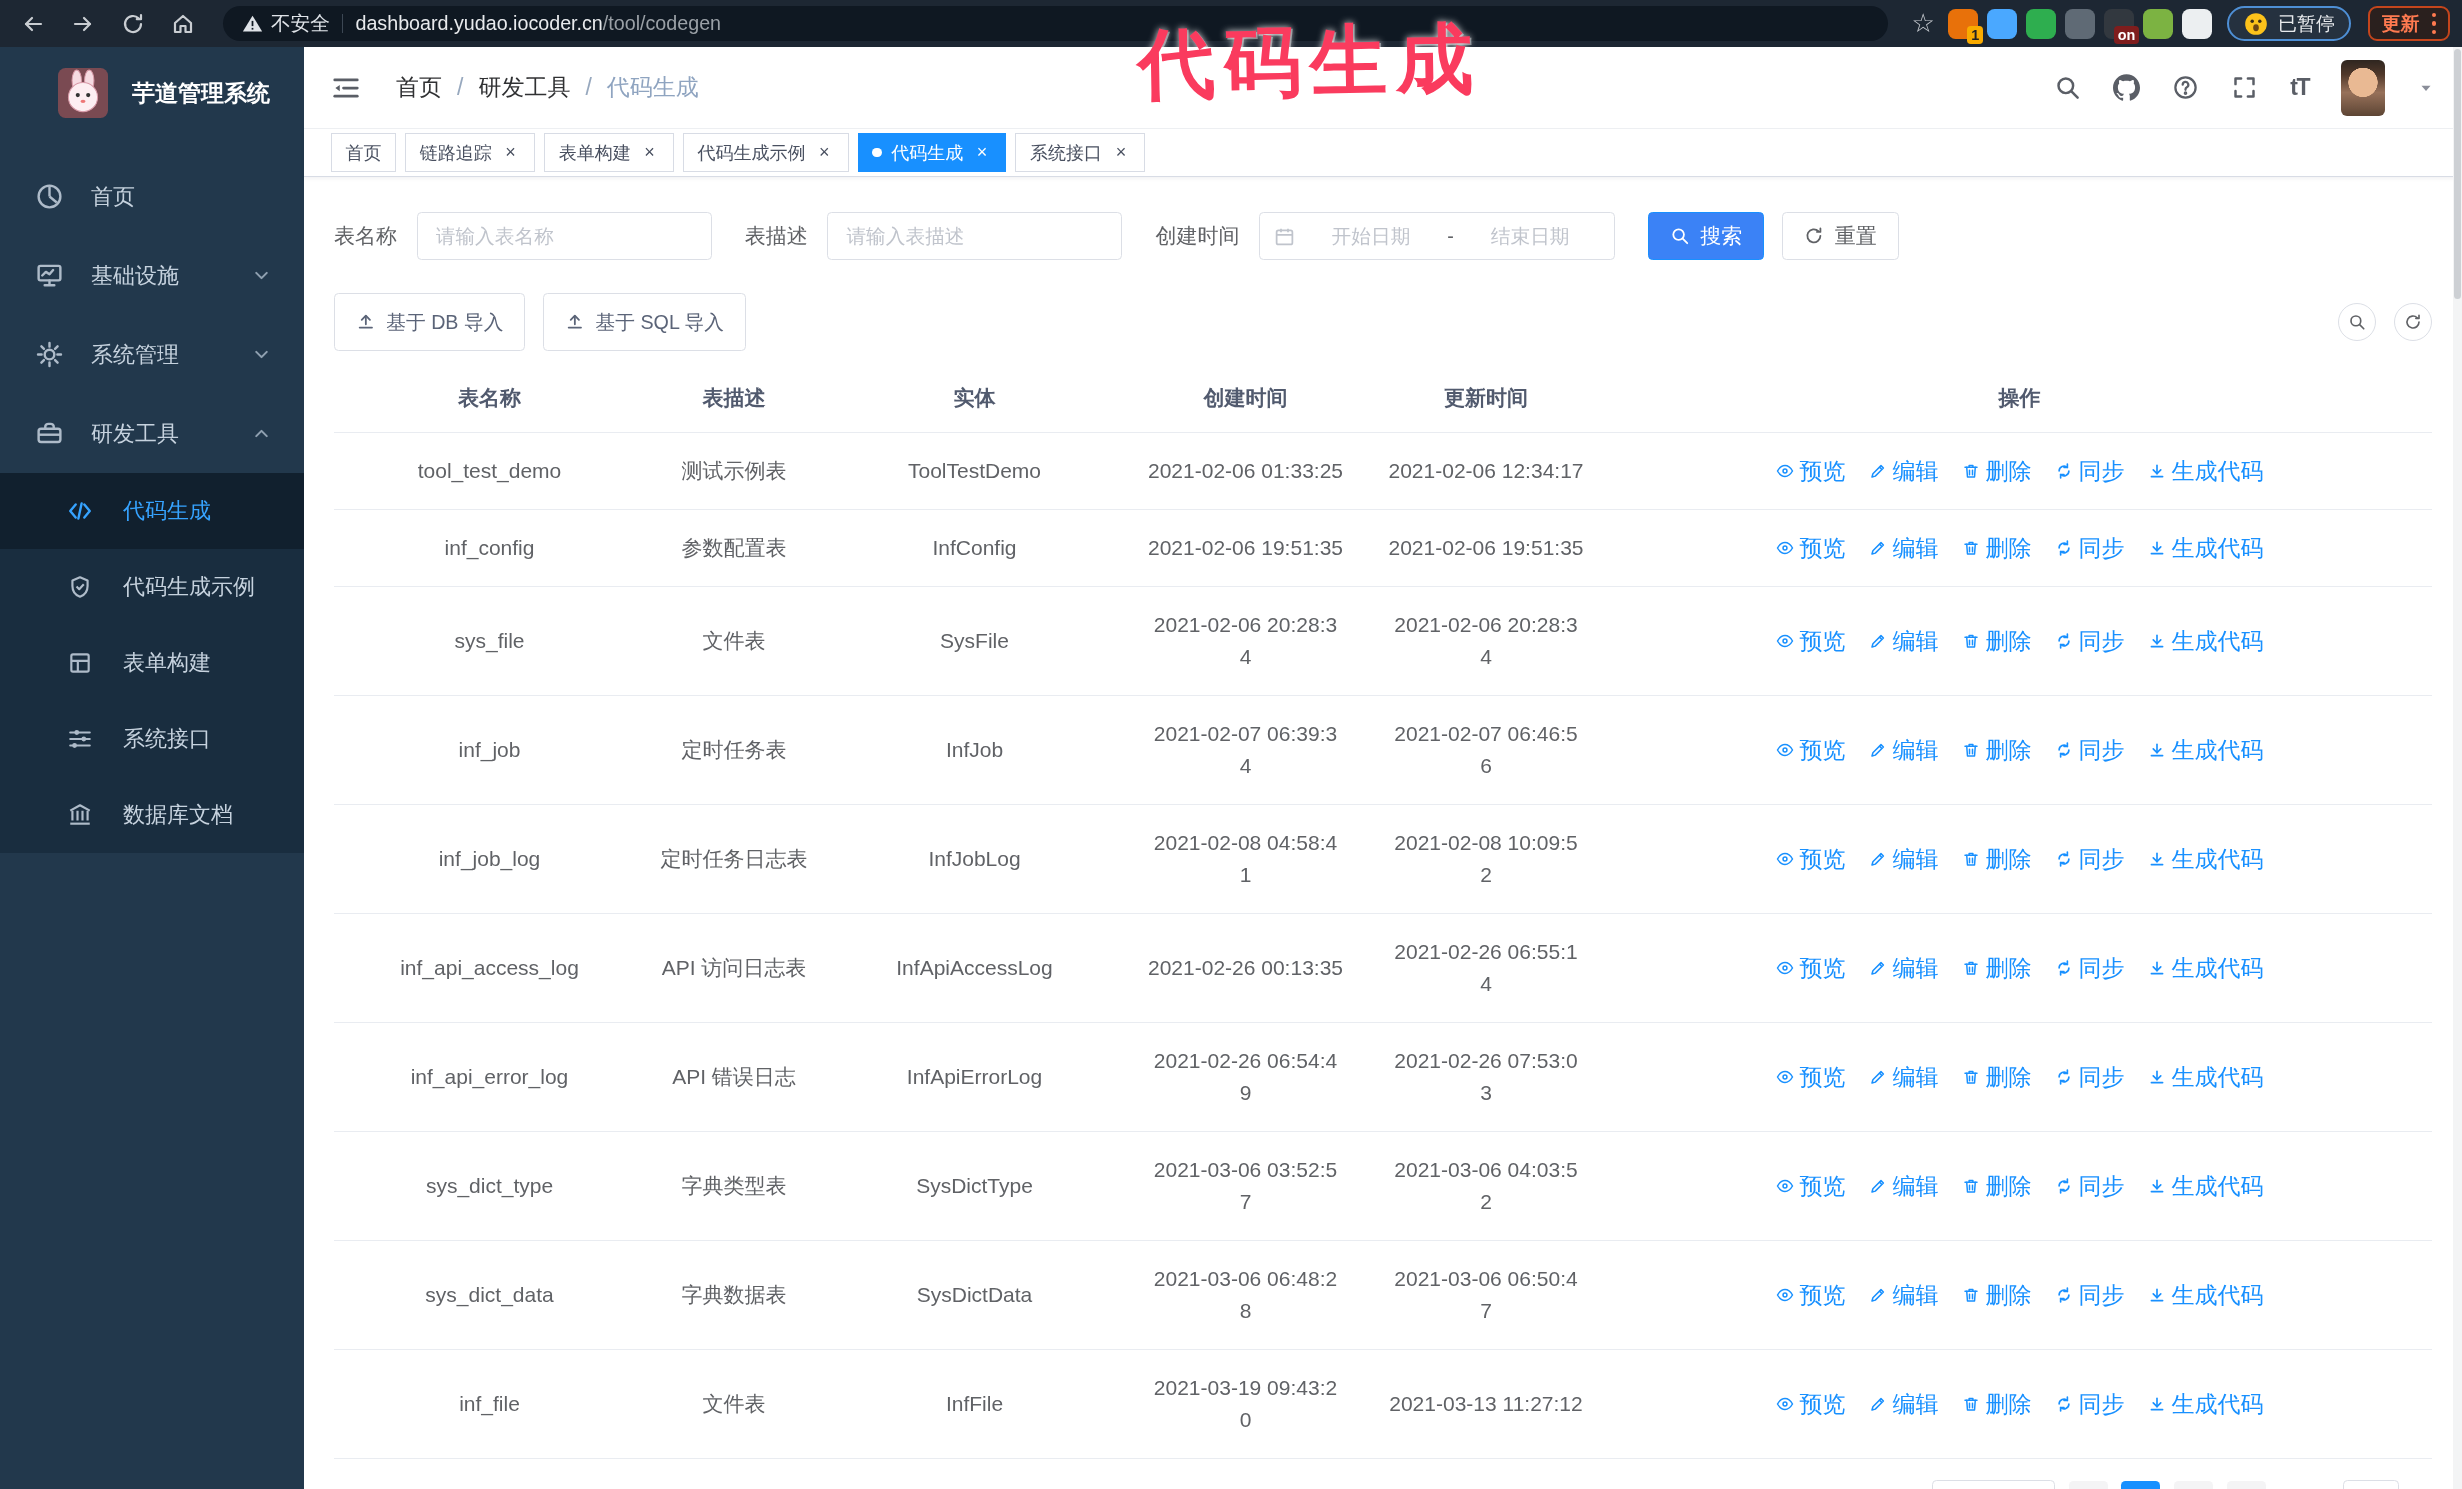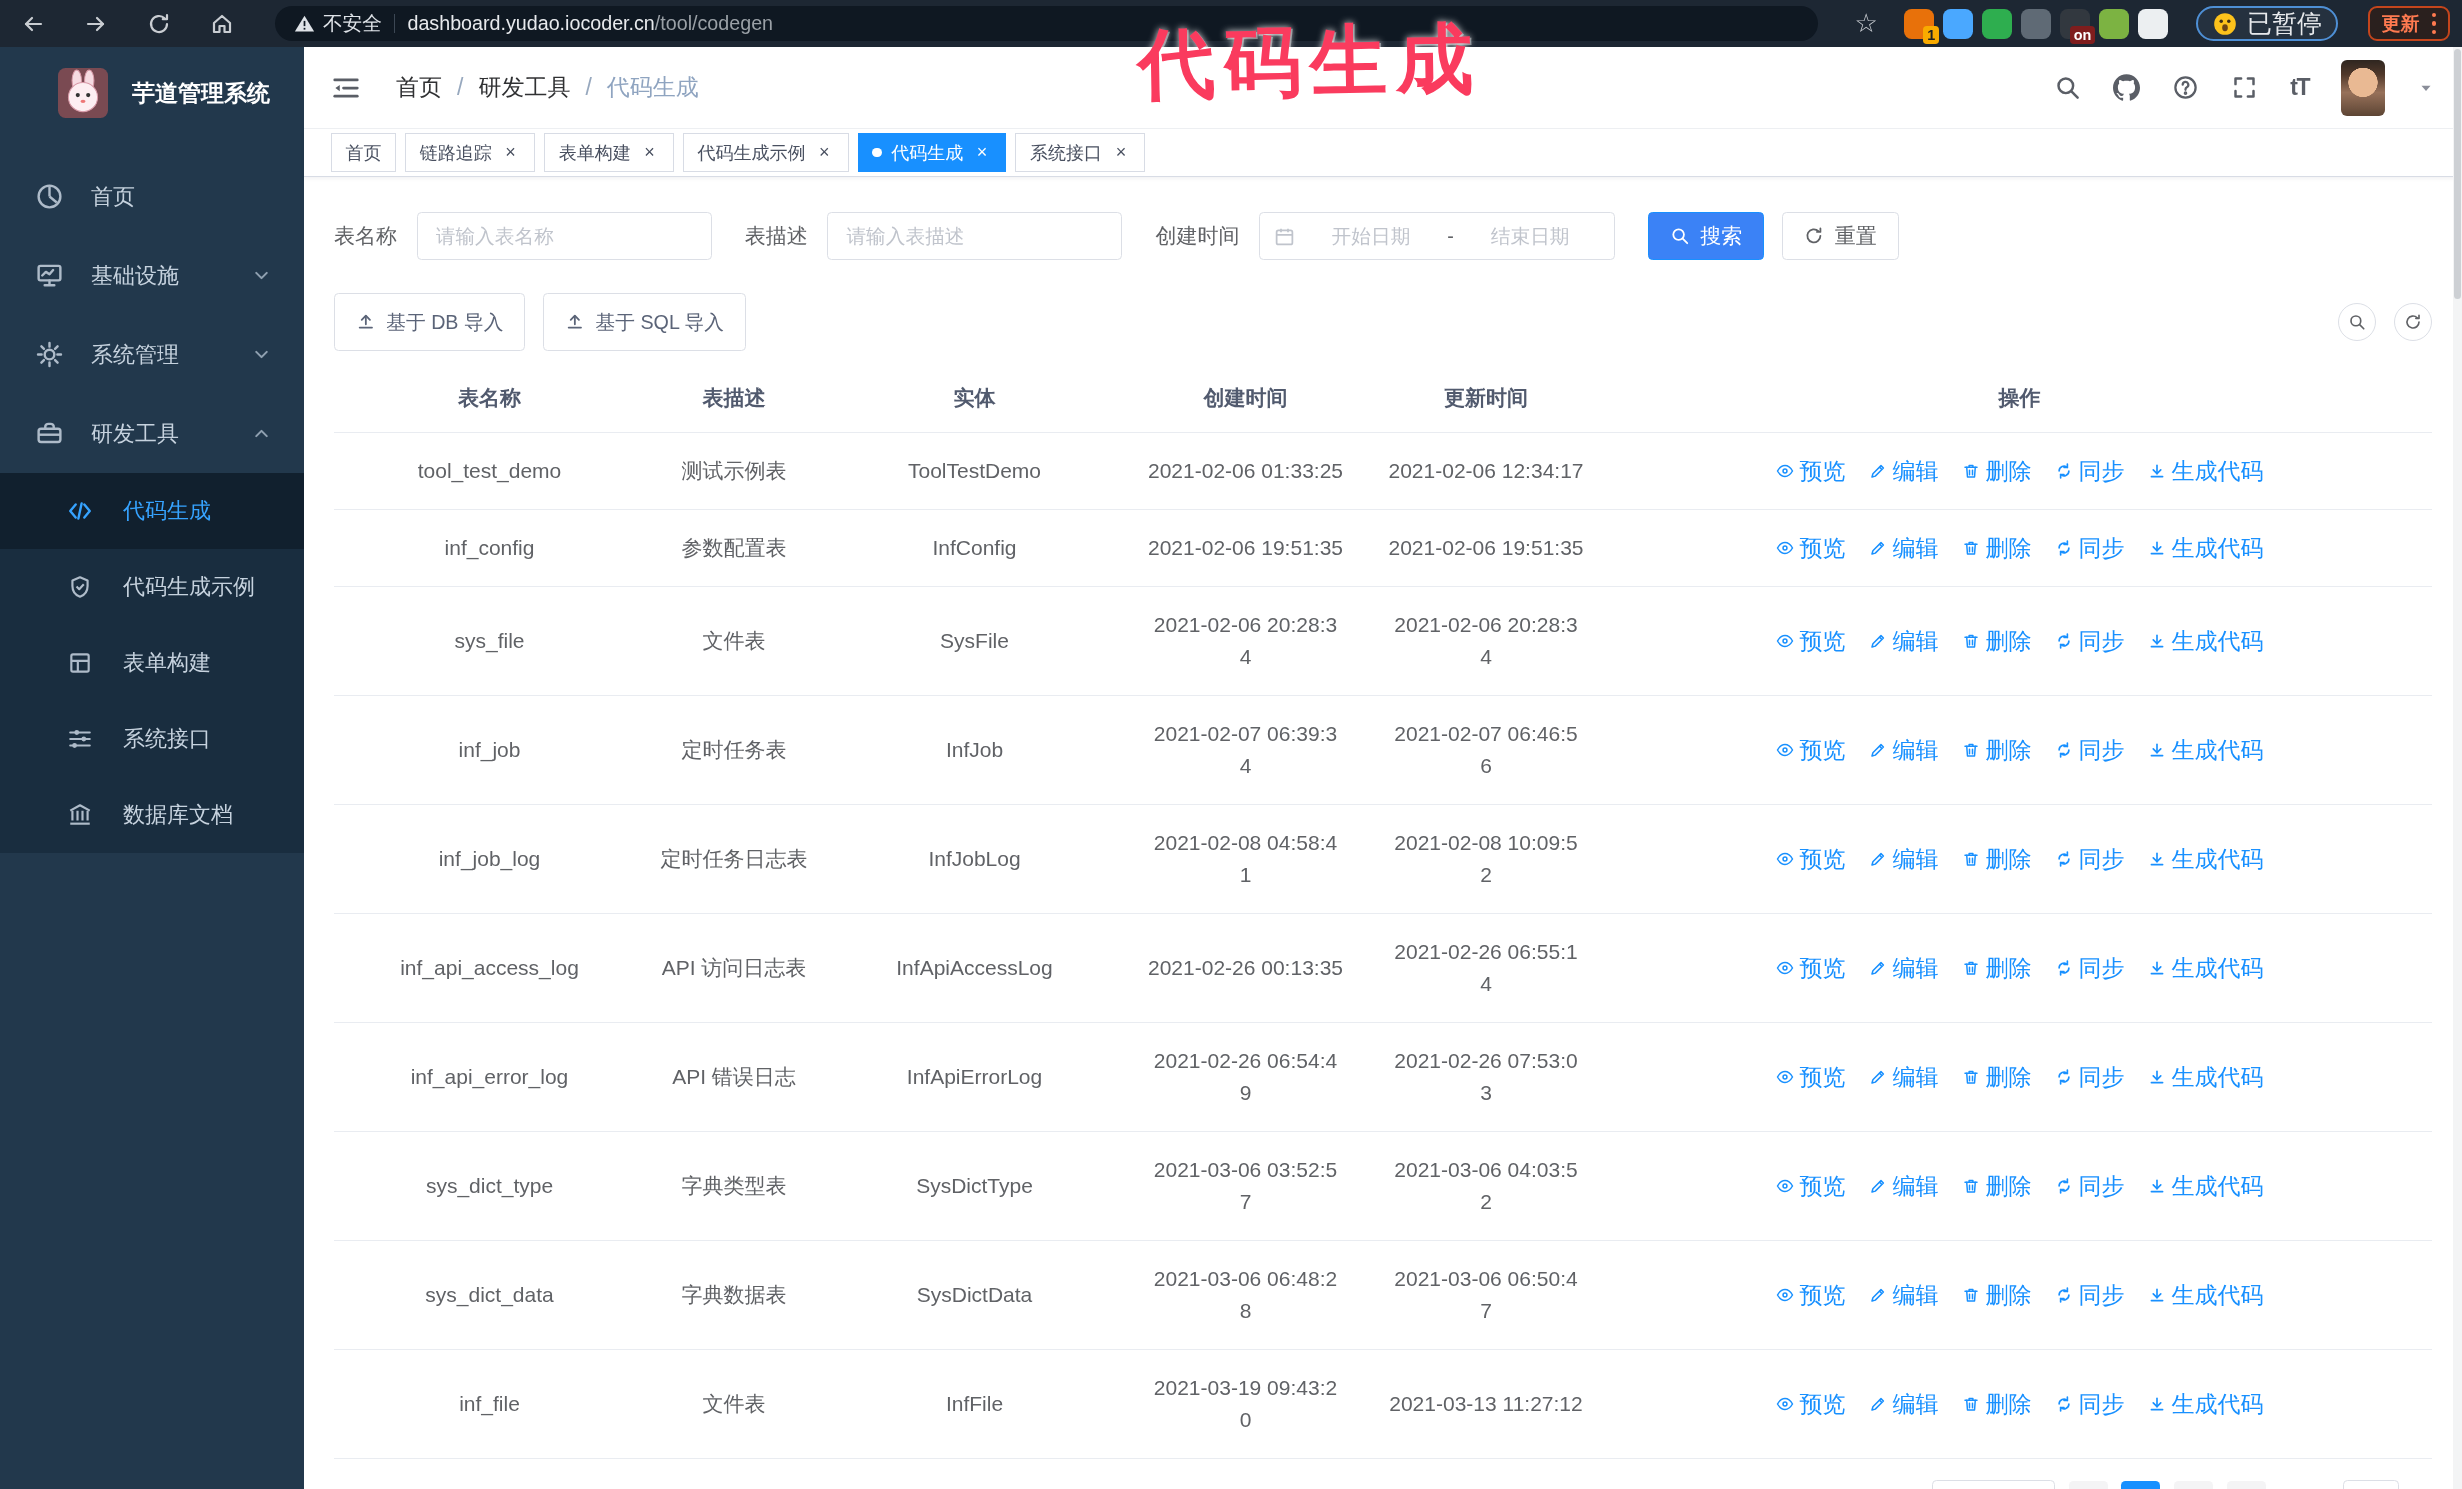--- a/index.html
+++ b/index.html
@@ -1,34 +1,34 @@
 <!DOCTYPE html>
 <html style="font-size:12px"><head>
 <meta charset="utf-8">
 <style>
   * { box-sizing: border-box; margin: 0; padding: 0; }
   html,body { width:2462px; height:1490px; }
   body { font-family:"Liberation Sans",sans-serif; background:#fff; overflow:hidden; position:relative; }
   svg.ic { width:24px; height:24px; display:block; }
 
   
-  .browser-bar { height:47px; background:#1d2733; display:flex; align-items:center; padding:0 12px; gap:21px; position:relative; z-index:5; }
+  .browser-bar { height:47px; background:#1d2733; display:flex; align-items:center; padding:0 12px; gap:8px; position:relative; z-index:5; }
   .nav-btn { width:42px; height:39px; display:flex; align-items:center; justify-content:center; color:#c9cdd2; flex:0 0 auto; border-radius:19.7px; }
   .url-pill { flex:1; height:35px; background:#0f1822; border-radius:17.4px; display:flex; align-items:center; padding:0 19.7px; gap:12px; margin:0 10.6px; min-width:0; }
   .url-pill .warn { color:#dfe3e8; display:flex; align-items:center; gap:7.6px; font-size:19.7px; white-space:nowrap; }
   .url-divider { width:1.5px; height:19.7px; background:#3c4754; flex:0 0 auto; }
   .url-text { font-size:19.7px; white-space:nowrap; overflow:hidden; }
   .url-host { color:#e8eaed; }
   .url-path { color:#9aa0a6; }
   .star { color:#c9cdd2; font-size:26px; width:33px; text-align:center; flex:0 0 auto; }
   .ext-cluster { display:flex; align-items:center; gap:9px; flex:0 0 auto; }
   .ext-icon { width:30px; height:30px; border-radius:7.6px; position:relative; flex:0 0 auto; }
   .ext-badge { position:absolute; bottom:-5.3px; right:-5.3px; background:#f9ab00; color:#202124; font-size:14.4px; line-height:18px; border-radius:3.8px; padding:0 3.8px; font-weight:700; }
   .ext-badge.on { background:#7f1d1d; color:#fff; }
-  .paused-pill { height:35px; border:2.3px solid #4e8fd5; border-radius:18px; background:#25313f; color:#e8eaed; display:flex; align-items:center; gap:9px; padding:0 13.6px; font-size:25px; margin-left:7.6px; white-space:nowrap; }
+  .paused-pill { height:35px; border:2.3px solid #4e8fd5; border-radius:18px; background:#25313f; color:#e8eaed; display:flex; align-items:center; gap:9px; padding:0 13.6px; font-size:19px; margin-left:7.6px; white-space:nowrap; }
   .paused-pill svg { width:26px; height:26px; }
   .update-pill { height:35px; border:2.3px solid #c4451c; border-radius:9px; background:#2a201e; color:#ff7a50; display:flex; align-items:center; gap:12px; padding:0 12px; font-size:19px; font-weight:700; margin-left:9px; white-space:nowrap; }
   .vdots { display:flex; flex-direction:column; gap:3.8px; }
   .vdots i { width:4.5px; height:4.5px; border-radius:50%; background:#ff7a50; }
 
   
   .annotation { position:absolute; left:1138px; top:10.6px; font-size:77px; font-weight:700; letter-spacing:9px; z-index:20; transform:rotate(-1deg); text-shadow:0 0 7.6px rgba(255,255,255,.85), 1.5px 1.5px 0 rgba(255,255,255,.4); font-family:"DejaVu Sans",sans-serif; pointer-events:none; }
 
   
   .app { display:flex; height:1443px; }

